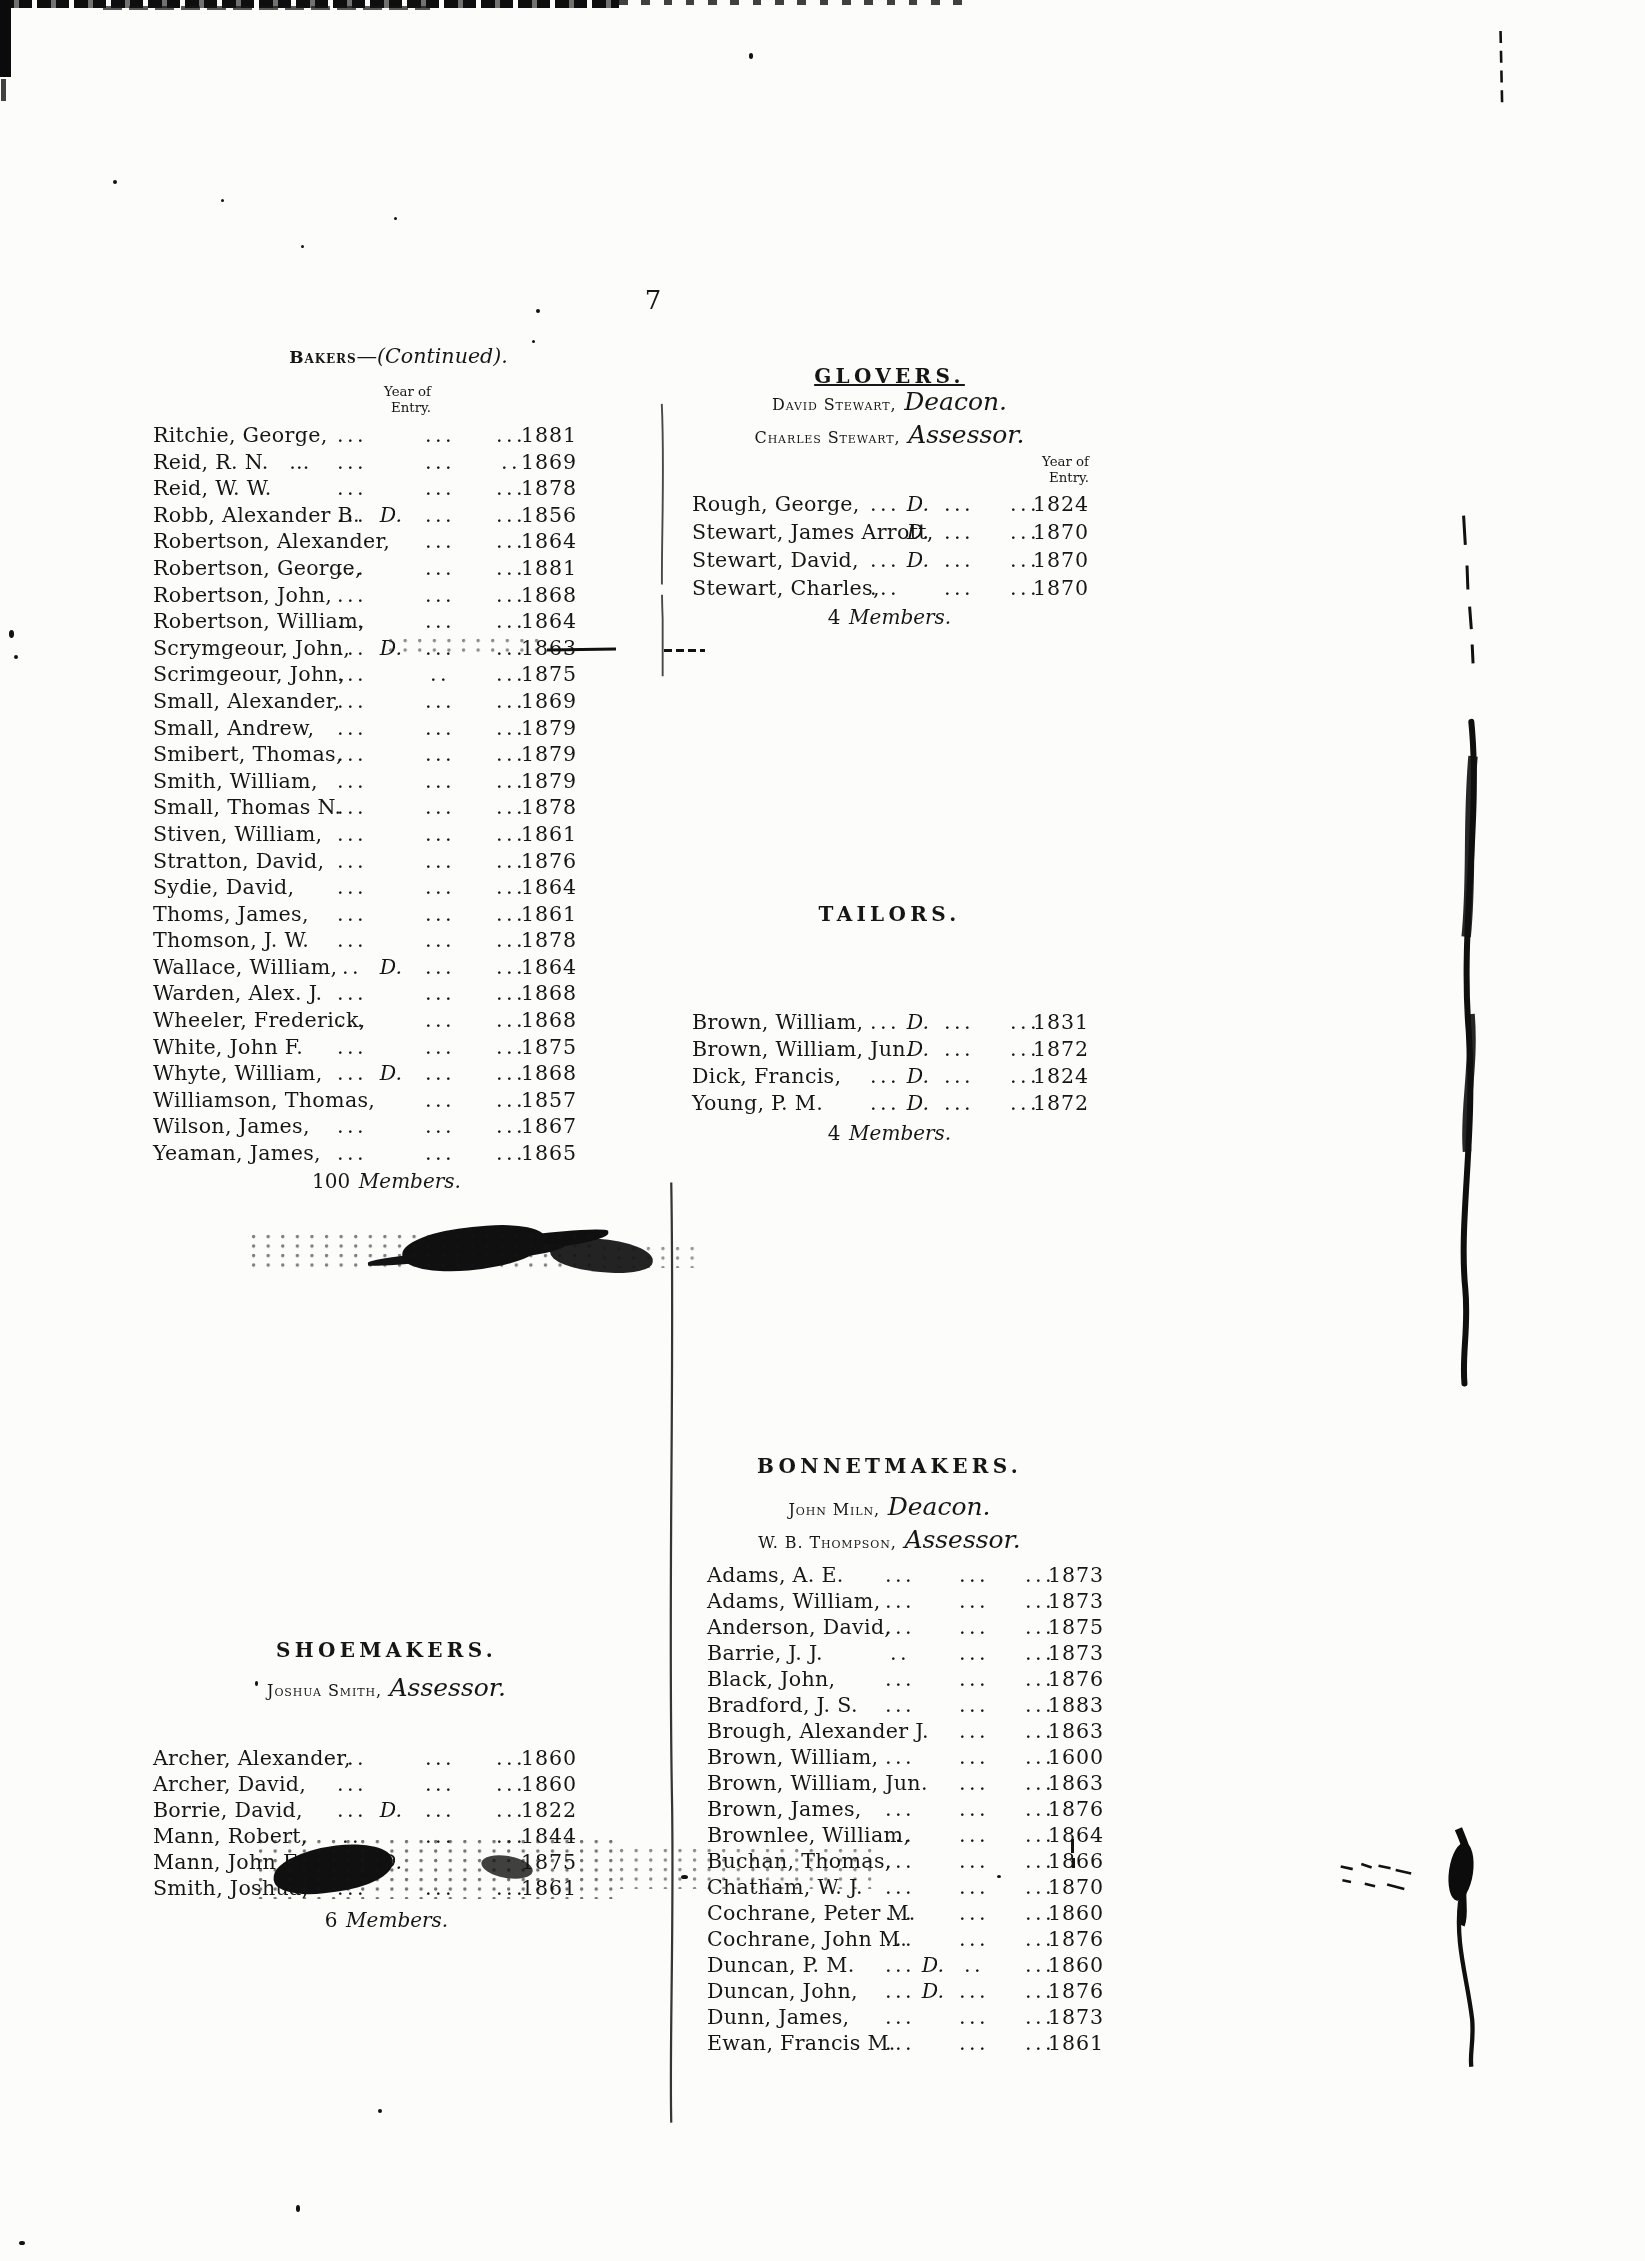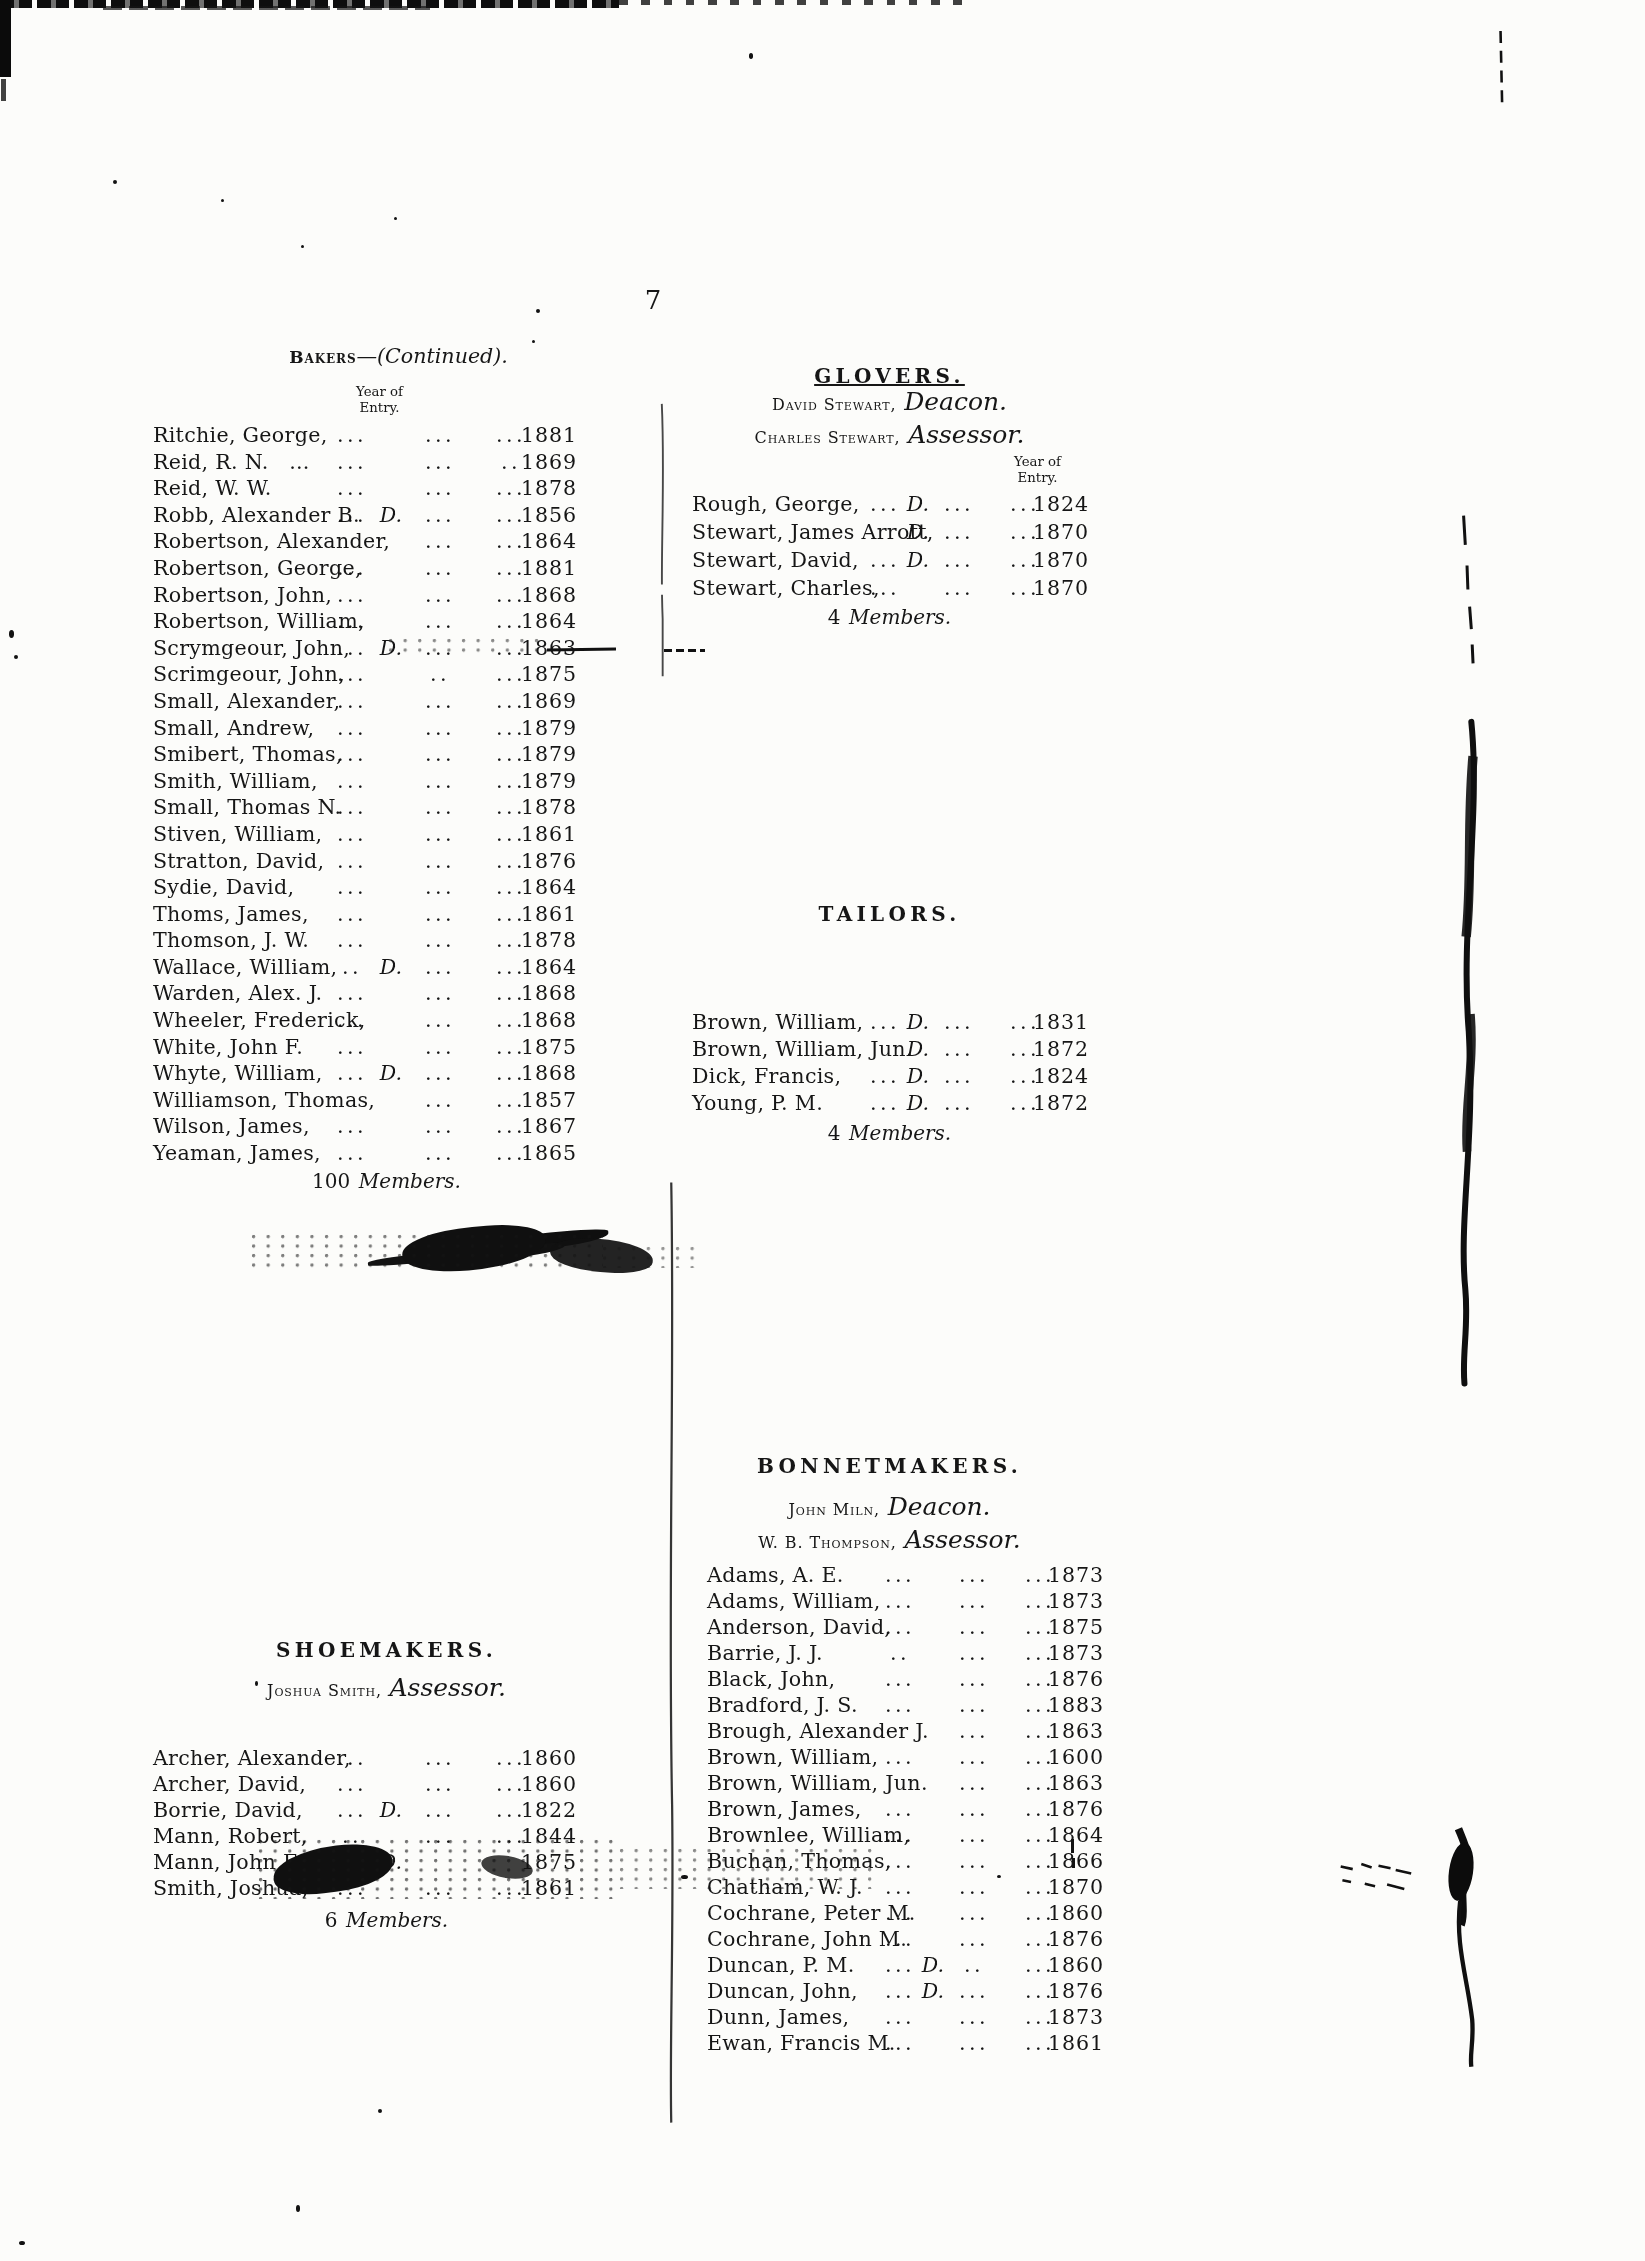--- a/index.html
+++ b/index.html
@@ -17,21 +17,21 @@
   .sec-title{font-weight:700;font-size:20px;letter-spacing:4.3px;text-align:center;white-space:nowrap;}
   .bakers-title{left:146px;top:344px;width:481px;text-align:center;white-space:nowrap;}
   .bt-main{font-variant:small-caps;font-weight:700;font-size:17px;letter-spacing:0.9px;margin-left:24px;}
   .bt-suffix{font-style:italic;font-size:20.6px;}
   
   .officers{text-align:center;}
   .officer{height:33px;line-height:33px;white-space:nowrap;}
   .off-name{font-variant:small-caps;font-size:16px;letter-spacing:0.9px;}
   .off-role{font-style:italic;font-size:25px;margin-left:7.7px;}
   
-  .yoe{font-size:13.3px;line-height:1.18;text-align:center;width:103px;}
+  .yoe{font-size:13.3px;line-height:1.18;text-align:right;width:103px;}
   .yoe span{display:block;}
   
   .rows{font-size:20.6px;}
   .t-row{position:relative;height:var(--rh);line-height:var(--rh);}
   .t-row .c{position:absolute;top:0;height:var(--rh);line-height:var(--rh);}
   .c.name{white-space:pre;letter-spacing:0.3px;}
   .c.dots{letter-spacing:3.4px;text-align:center;}
   .c.kD{font-style:italic;text-align:center;}
   .c.yr{text-align:right;letter-spacing:0.9px;}
   

